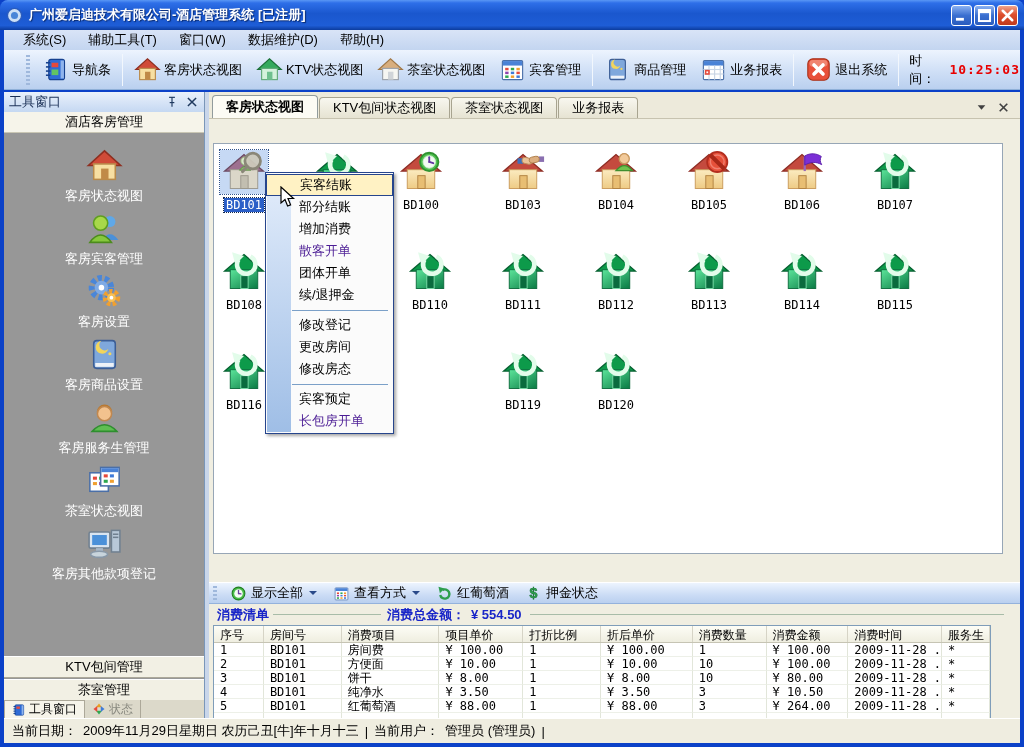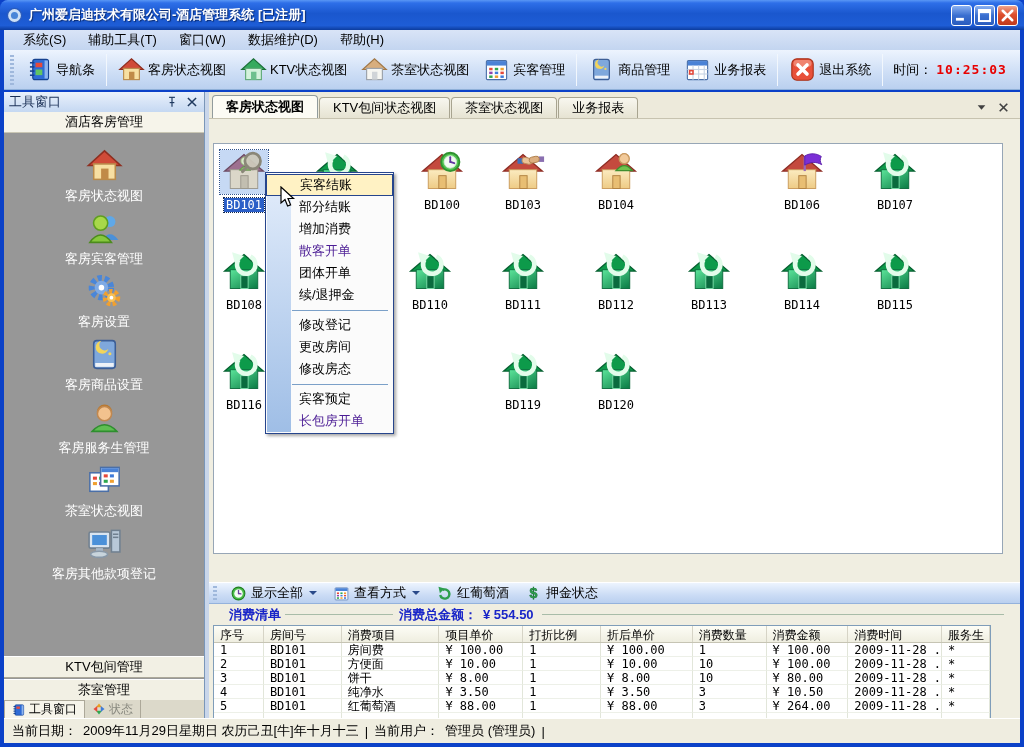--- a/index.html
+++ b/index.html
@@ -17,21 +17,21 @@
   .wbtn{width:21px;height:21px;border-radius:3px;border:1px solid #fff;
     background:linear-gradient(180deg,#8AB1F2,#3A6FD0 50%,#2A5CBE);display:flex;align-items:center;justify-content:center;}
   .wbtn.close{background:linear-gradient(180deg,#F0A58C,#DE4F2E 45%,#C03A1C);}
   
   .menubar{position:absolute;left:4px;top:30px;width:1016px;height:20px;
     background:linear-gradient(#D9E4F7,#C3D5F0);display:flex;align-items:center;padding-left:8px;font-size:13px;}
   .menu-item{padding:1px 11px;white-space:nowrap;}
   
   .toolbar{position:absolute;left:4px;top:50px;width:1016px;height:40px;
     background:linear-gradient(180deg,#EDF4FE,#CFDFF6 55%,#BAD0EF);border-bottom:1px solid #8FB0D8;
-    display:flex;align-items:center;padding-left:4px;text-align:right;}
+    display:flex;align-items:center;padding-left:20px;}
   .tb-grip{width:4px;height:30px;margin:0 5px 0 2px;
     background:repeating-linear-gradient(180deg,#9FB8DC 0 2px,transparent 2px 4px);}
   .tb-item{display:flex;align-items:center;gap:3px;padding:2px 7px;font-size:13px;white-space:nowrap;}
   .tb-item .ic{width:27px;height:27px;}
   .tb-sep{width:1px;height:32px;background:#9FB8DC;border-right:1px solid #F2F7FD;margin:0 4px;}
   .tb-time{display:flex;align-items:center;font-size:13px;gap:4px;padding-left:6px;}
   .tb-time b{color:#E80000;font-weight:bold;letter-spacing:1px;font-family:"DejaVu Sans Mono",monospace;}
   
   .sidebar{position:absolute;left:4px;top:92px;width:201px;height:626px;background:#979797;border-right:1px solid #7A96B8;}
   .sb-header{position:absolute;left:0;top:0;width:100%;height:20px;
@@ -88,21 +88,21 @@
   .actionbar{position:absolute;left:0;top:463px;width:811px;height:22px;
     background:linear-gradient(180deg,#EDF4FE,#CBDCF5 60%,#BAD0EF);border-top:1px solid #fff;border-bottom:1px solid #94B2DC;
     display:flex;align-items:center;padding-left:3px;font-size:13px;}
   .ab-grip{width:4px;height:14px;margin:0 5px 0 1px;background:repeating-linear-gradient(180deg,#9FB8DC 0 2px,transparent 2px 4px);}
   .ab-item{display:flex;align-items:center;gap:4px;padding:1px 8px;white-space:nowrap;}
   .ab-item .ic{width:17px;height:17px;}
   .ab-caret{width:0;height:0;border-left:4px solid transparent;border-right:4px solid transparent;border-top:4px solid #2A4A8A;margin-left:2px;}
   .summary{position:absolute;left:0;top:486px;width:811px;height:19px;display:flex;align-items:center;
     font-size:13px;color:#1926C8;font-weight:bold;}
   .summary .ln{height:1px;background:#A8BCA8;}
-  .summary .t1{margin-left:20px;}
+  .summary .t1{margin-left:8px;}
   .summary .ln1{width:108px;margin:0 4px;}
   .summary .t2{margin-left:2px;}
   .summary .val{margin-left:6px;font-weight:bold;}
   .summary .ln2{flex:1;margin:0 16px 0 8px;}
   
   .tablebox{position:absolute;left:4px;top:506px;width:778px;height:116px;background:#fff;border:1px solid #7F9DB9;}
   .thead{display:flex;height:17px;background:linear-gradient(#FDFDF6,#EFEEE0);border-bottom:1px solid #C6C4B4;}
   .th{font-size:12px;padding:1px 0 0 6px;border-right:1px solid #D6D4C6;overflow:hidden;white-space:nowrap;}
   .trow{display:flex;height:14px;}
   .td{font-size:12px;line-height:14px;padding-left:6px;border-right:1px solid #E2E6DA;border-bottom:1px solid #EDF0E8;
@@ -471,21 +471,21 @@
             </div><span class="room-lb sel">BD101</span></div>
           <div class="room-cell" style="left:77px;top:6px"><div class="room-ic">
               <svg viewBox="0 0 48 48" width="100%" height="100%">
                 <polygon points="3,23 24,5 45,23" fill="#0D9A4A" stroke="#066030" stroke-width="1.5"></polygon>
                 <rect x="9" y="21.5" width="30" height="20.5" fill="url(#gGr)" stroke="#0B6B3C"></rect>
                 <rect x="20.5" y="28" width="8" height="14" fill="#0A6B3E" stroke="#7FE0AC"></rect>
                 <path d="M31 7 a10 10 0 1 1 -13 3.5" fill="none" stroke="#E2FCEA" stroke-width="5"></path>
                 <polygon points="11,2.5 24,6.5 14.5,16" fill="#E2FCEA"></polygon>
               </svg>
             </div><span class="room-lb"></span></div>
-          <div class="room-cell" style="left:182px;top:6px"><div class="room-ic">
+          <div class="room-cell" style="left:161px;top:6px"><div class="room-ic">
               <svg viewBox="0 0 48 48" width="100%" height="100%">
                 <polygon points="3,23 24,5 45,23" fill="#C44A3E" stroke="#8E2D24" stroke-width="1.5"></polygon>
                 <rect x="9" y="21.5" width="30" height="20.5" fill="url(#gOr)" stroke="#C89858"></rect>
                 <rect x="20.5" y="28" width="8" height="14" fill="#E8BE73" stroke="#B08040"></rect>
                 <circle cx="33" cy="13" r="10" fill="#4FC24F" stroke="#2F9230" stroke-width="2"></circle>
                 <circle cx="33" cy="13" r="6.8" fill="#F2FBF2" stroke="#CFE8CF"></circle>
                 <g stroke="#5F35A0" stroke-width="2" stroke-linecap="round">
                   <line x1="33" y1="13" x2="33" y2="7.8"></line>
                   <line x1="33" y1="13" x2="37.4" y2="14.4"></line>
                 </g>
@@ -507,20 +507,30 @@
           <div class="room-cell" style="left:356px;top:6px"><div class="room-ic">
               <svg viewBox="0 0 48 48" width="100%" height="100%">
                 <polygon points="3,23 24,5 45,23" fill="#C44A3E" stroke="#8E2D24" stroke-width="1.5"></polygon>
                 <rect x="9" y="21.5" width="30" height="20.5" fill="url(#gOr)" stroke="#C89858"></rect>
                 <rect x="20.5" y="28" width="8" height="14" fill="#E8BE73" stroke="#B08040"></rect>
                 <path d="M27.5 9 a5.5 5.5 0 0 1 11 0 q-5.5 -4 -11 0 z" fill="#C08838"></path>
                 <circle cx="33" cy="9.5" r="5.5" fill="#F2CA9A" stroke="#C89860" stroke-width="1.5"></circle>
                 <path d="M24 22.5 q9 -11 18 0 z" fill="#70C24E" stroke="#3F8F2F" stroke-width="1.5"></path>
               </svg>
             </div><span class="room-lb">BD104</span></div>
+          <div class="room-cell" style="left:449px;top:6px"><div class="room-ic">
+              <svg viewBox="0 0 48 48" width="100%" height="100%">
+                <polygon points="3,23 24,5 45,23" fill="#C44A3E" stroke="#8E2D24" stroke-width="1.5"></polygon>
+                <rect x="9" y="21.5" width="30" height="20.5" fill="url(#gOr)" stroke="#C89858"></rect>
+                <rect x="20.5" y="28" width="8" height="14" fill="#E8BE73" stroke="#B08040"></rect>
+                <circle cx="33" cy="13" r="11" fill="#E6503A" stroke="#B22D1E" stroke-width="2"></circle>
+                <circle cx="33" cy="13" r="7.5" fill="none" stroke="#F08070" stroke-width="1.5"></circle>
+                <line x1="25.5" y1="5.5" x2="40.5" y2="20.5" stroke="#A82818" stroke-width="4.5"></line>
+              </svg>
+            </div><span class="room-lb">BD105</span></div>
           <div class="room-cell" style="left:542px;top:6px"><div class="room-ic">
               <svg viewBox="0 0 48 48" width="100%" height="100%">
                 <polygon points="3,23 24,5 45,23" fill="#C44A3E" stroke="#8E2D24" stroke-width="1.5"></polygon>
                 <rect x="9" y="21.5" width="30" height="20.5" fill="url(#gOr)" stroke="#C89858"></rect>
                 <rect x="20.5" y="28" width="8" height="14" fill="#E8BE73" stroke="#B08040"></rect>
                 <line x1="27" y1="7" x2="27" y2="23" stroke="#9A68B8" stroke-width="2.5"></line>
                 <path d="M27 6.5 C33 3 39.5 3.5 45 7 C43.5 10.5 43.5 12.5 45.5 16 C39.5 12.5 33 13 27 16.5 Z" fill="#7B2FD6" stroke="#5A1EA8"></path>
               </svg>
             </div><span class="room-lb">BD106</span></div>
           <div class="room-cell" style="left:635px;top:6px"><div class="room-ic">

